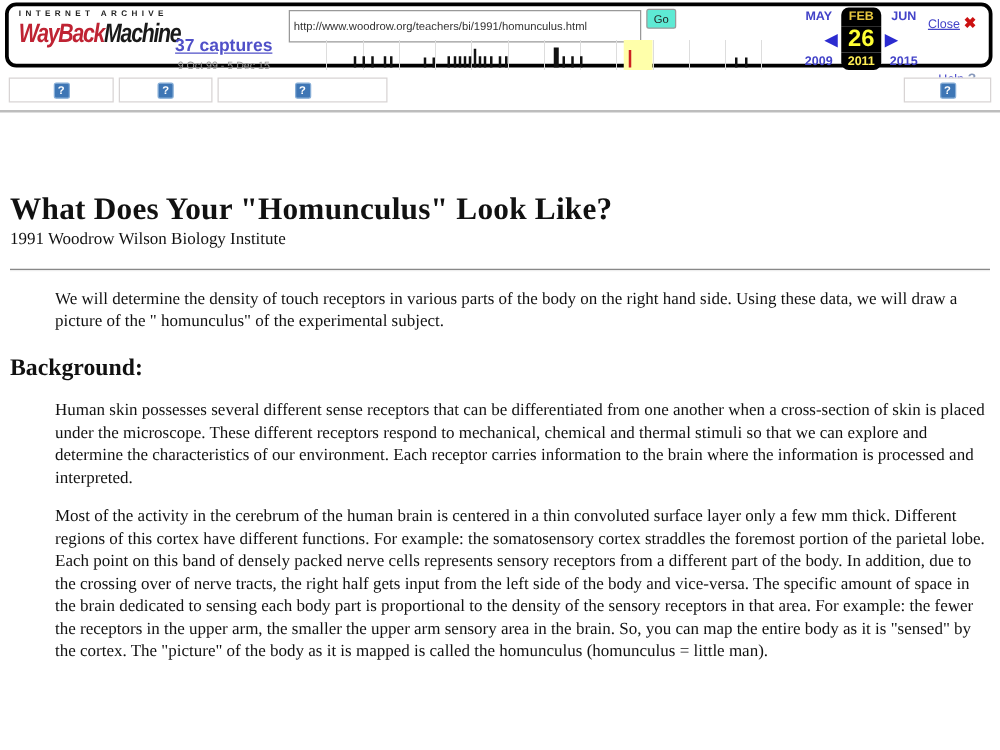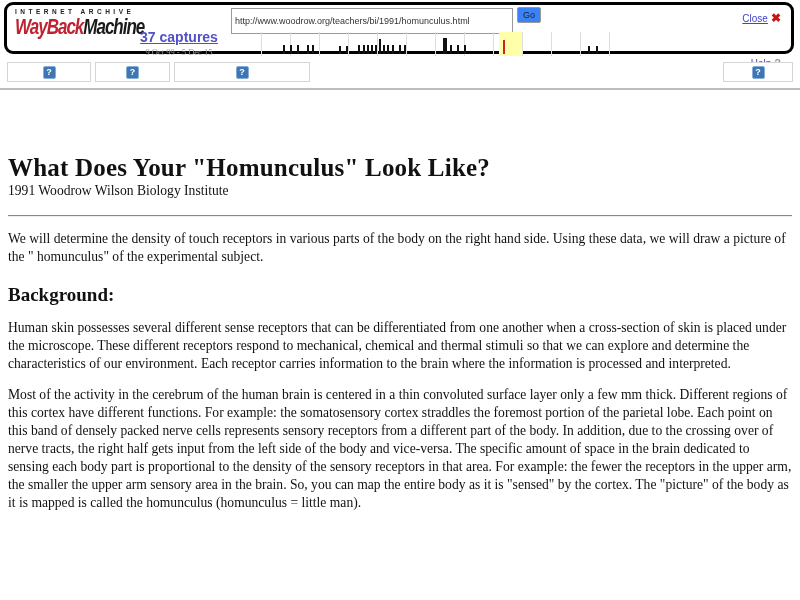--- a/index.html
+++ b/index.html
@@ -13,27 +13,27 @@
     font-family: "Liberation Sans", sans-serif;
   }
   .wb-logo { position: absolute; left: 8px; top: 3px; width: 100px; cursor: pointer; }
   .wb-logo-top { font-size: 6.5px; letter-spacing: 3.5px; color: #222; font-weight: bold; white-space: nowrap; }
   .wb-logo-brand { font-size: 17px; font-weight: bold; letter-spacing: -1px; transform: scaleY(1.25); transform-origin: left top; white-space: nowrap; font-style: italic;}
   .wb-logo-brand .red { color: #bf2333; }
   .wb-logo-brand .blk { color: #1a1a1a; }
 
   .wb-captures { position: absolute; left: 118px; top: 23px; width: 108px; text-align: center; }
   .wb-captures a { font-size: 14px; color: #5050c8; text-decoration: underline; font-weight: bold; cursor: pointer; }
-  .wb-daterange { font-size: 8.5px; color: #999; margin-top: 1px; font-family: Liberation Serif, serif; }
+  .wb-daterange { font-size: 8.5px; color: #999; margin-top: 1px; }
 
   .wb-url { position: absolute; left: 224px; top: 3px; width: 282px; height: 14px;
     border: 1px solid #999; font-size: 9px; color: #333; padding: 12px 3px;
     font-family: "Liberation Sans", sans-serif; }
   .wb-go { position: absolute; left: 510px; top: 2px; height: 16px; width: 24px;
-    font-size: 9px; background: #3b82f6; border: 1px solid #999; border-radius: 2px; color: #222; cursor: pointer; }
+    font-size: 9px; background: #5eead4; border: 1px solid #999; border-radius: 2px; color: #222; cursor: pointer; }
 
   .wb-timeline { position: absolute; left: 226px; top: 27px; width: 392px; height: 24px;
     background: repeating-linear-gradient(to right, transparent 0 28px, #ddd 28px 29px);
   }
   .tl-bar { position: absolute; bottom: 2px; width: 2px; background: #111; }
   .tl-highlight { position: absolute; top: 0; bottom: 0; background: #ffffaa; }
   .tl-marker { position: absolute; bottom: 2px; width: 2px; height: 14px; background: #cc2222; }
 
   .wb-datenav { position: absolute; left: 630px; top: 1px; display: grid;
     grid-template-columns: 36px 32px 36px; grid-template-rows: 15px 21px 14px; }
@@ -67,21 +67,21 @@
     background: #bdbdbd; border: 0; }
 
   
   .content { position: absolute; left: 8px; top: 90px; width: 784px; }
   .content h1 { font-size: 25px; font-weight: bold; margin-top: 64px; letter-spacing: 0.2px; }
   .content h2 { font-size: 19px; font-weight: bold; margin-top: 17px; }
   .content .authors { font-size: 13.6px; font-weight: bold; margin-top: 14px; line-height: 18px; }
   .content .authors a { color: #0000cc; text-decoration: underline; cursor: pointer; }
   .content .institute { font-size: 13.6px; line-height: 18px; }
   .content hr { border: 0; border-top: 1px solid #888; border-bottom: 1px solid #eee; margin-top: 15px; }
-  .content p { font-size: 13.6px; line-height: 18px; margin-top: 13px; text-align: left; }
+  .content p { font-size: 13.6px; line-height: 18px; margin-top: 13px; text-align: left; margin-left: 36px; }
   .content h2.sec { margin-top: 18px; }
 </style>
 </head>
 <body>
 
 <div class="wb-toolbar">
 
   <div class="wb-logo">
     <div class="wb-logo-top">INTERNET ARCHIVE</div>
     <div class="wb-logo-brand"><span class="red">WayBack</span><span class="blk">Machine</span></div>
@@ -119,20 +119,33 @@
         <div class="tl-bar" style="left: 210px; height: 16px; width: 4px;"></div>
         <div class="tl-bar" style="left: 217px; height: 9px;"></div>
         <div class="tl-bar" style="left: 224px; height: 9px;"></div>
         <div class="tl-bar" style="left: 231px; height: 9px;"></div>
         <div class="tl-bar" style="left: 355px; height: 8px;"></div>
         <div class="tl-bar" style="left: 363px; height: 8px;"></div>
       </div>
     <div class="tl-marker" style="left: 270px;"></div>
   </div>
 
+  <div class="wb-datenav">
+    <div class="wb-cell">MAY</div>
+    <div class="wb-cell wb-black top">FEB</div>
+    <div class="wb-cell">JUN</div>
+
+    <div class="wb-cell wb-arrow left">◀</div>
+    <div class="wb-cell wb-black wb-day">26</div>
+    <div class="wb-cell wb-arrow right">▶</div>
+
+    <div class="wb-cell">2009</div>
+    <div class="wb-cell wb-black bot">2011</div>
+    <div class="wb-cell">2015</div>
+  </div>
 
   <div class="wb-close">
     <a>Close</a><span class="wb-x">✖</span>
   </div>
   <div class="wb-help">
     <a>Help</a><span class="wb-q">?</span>
   </div>
 </div>
 
 <div class="img-row">

